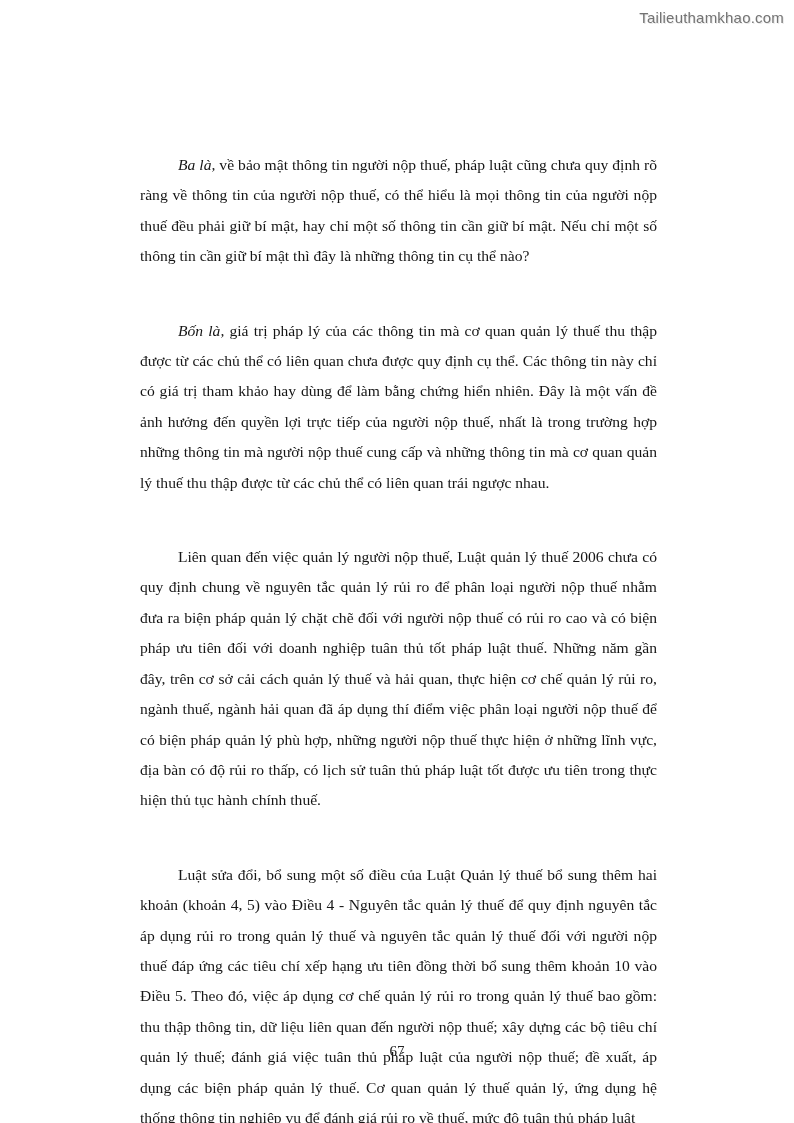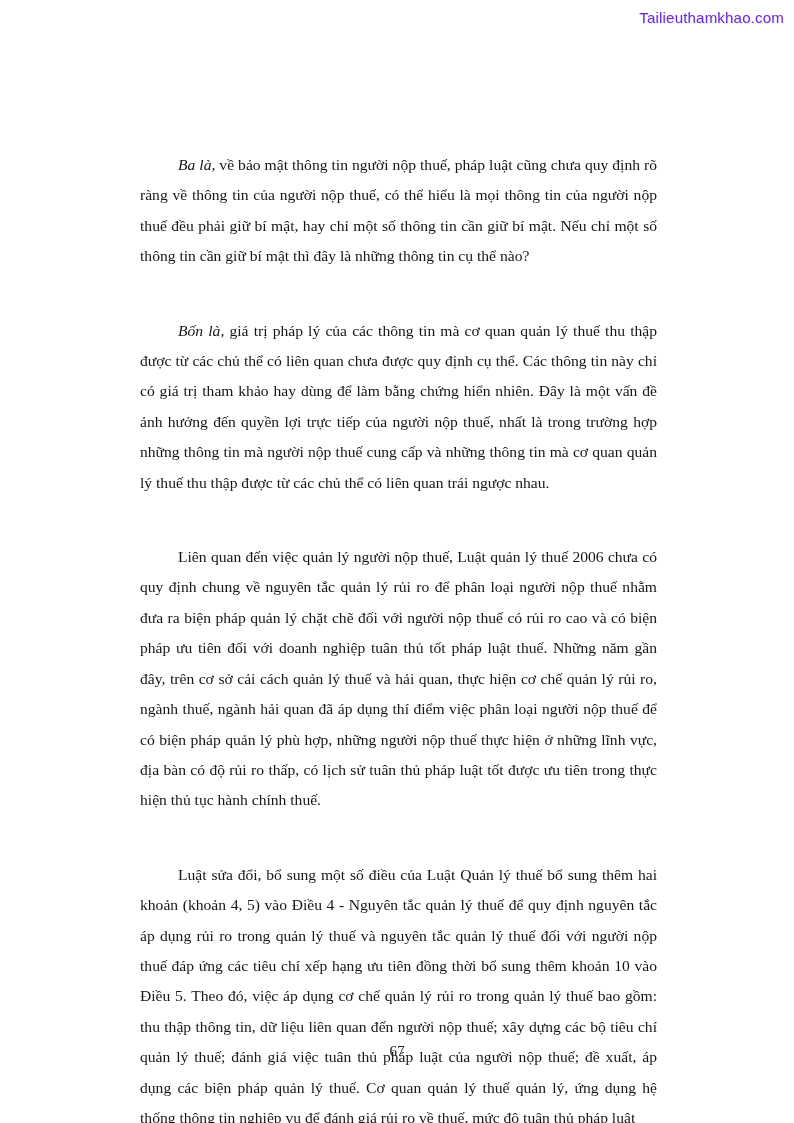--- a/index.html
+++ b/index.html
@@ -16,21 +16,21 @@
     position: absolute;
     inset: 0;
     background: #ffffff;
   }
   .watermark {
     position: absolute;
     top: 9px;
     right: 10px;
     font-family: "Liberation Sans", "DejaVu Sans", sans-serif;
     font-size: 15px;
-    color: #6d28d9;
+    color: #737373;
     text-shadow: 1px 1px 0 #e8e8e8;
     letter-spacing: 0.2px;
   }
   .content {
     position: absolute;
     left: 140px;
     top: 106px;
     width: 517px;
   }
   .content p {

